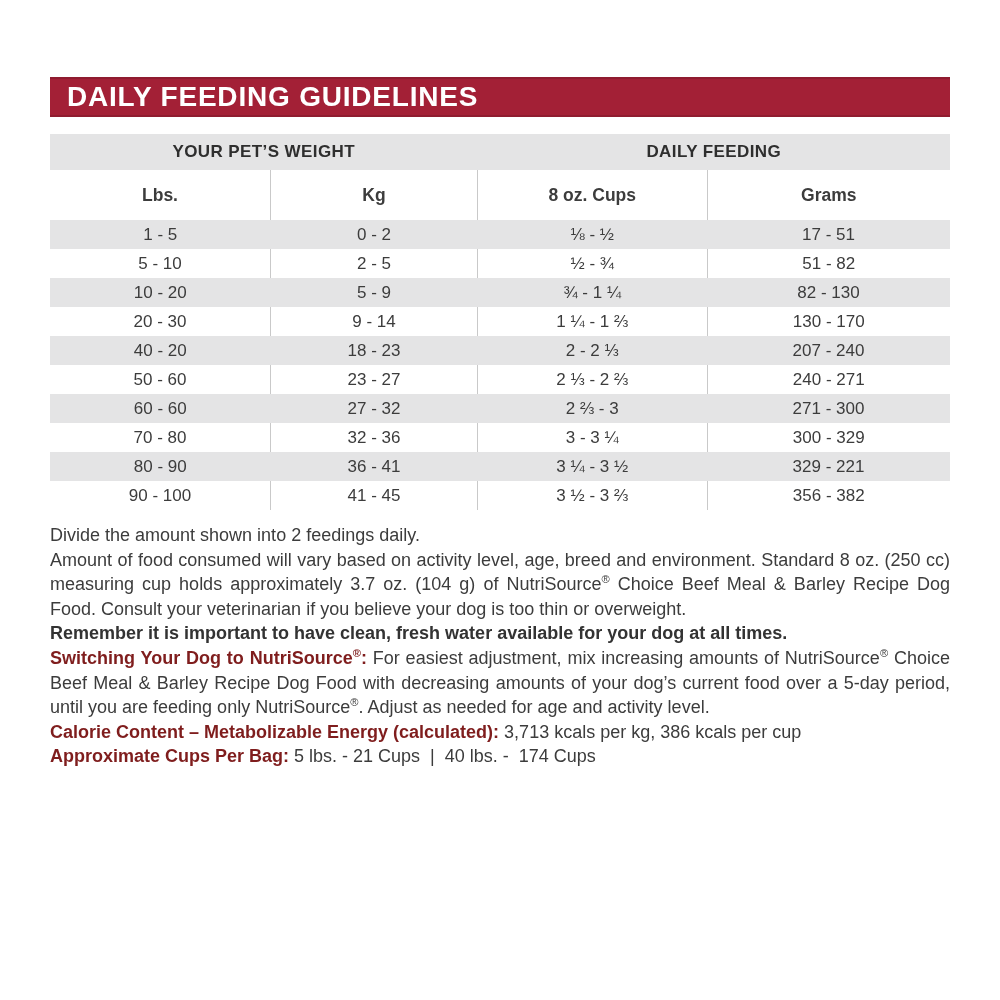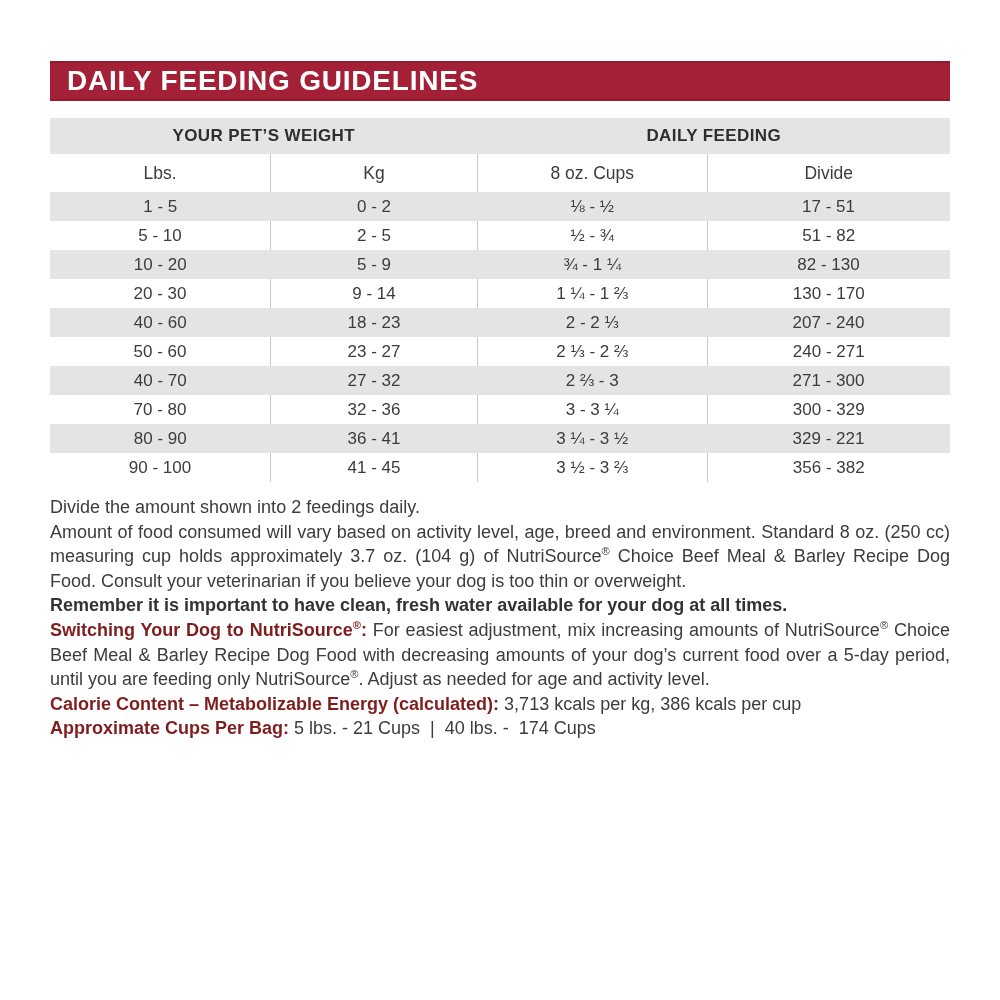--- a/index.html
+++ b/index.html
@@ -4,21 +4,21 @@
 <style>
   * { box-sizing: border-box; }
   html, body { margin: 0; padding: 0; }
   body {
     width: 1000px; height: 1000px;
     background: #ffffff;
     font-family: "Liberation Sans", sans-serif;
     color: #383838;
     -webkit-font-smoothing: antialiased;
   }
-  .page { width: 900px; margin: 0 auto; padding-top: 61px; }
+  .page { width: 900px; margin: 16px auto; padding-top: 61px; }
 
   
   .banner {
     height: 40px;
     background: #A32036;
     display: flex; align-items: center;
     padding-left: 17px;
     box-shadow: inset 0 2px 0 rgba(0,0,0,0.12), inset 0 -2px 0 rgba(0,0,0,0.12);
   }
   .banner h1 {
@@ -44,22 +44,22 @@
   tr.group-row th {
     background: #E4E4E5;
     height: 30px;
     font-size: 17px;
     font-weight: bold;
     letter-spacing: 0.4px;
     color: #2e2e2e;
     padding: 8px;
   }
   tr.col-row th {
-    height: 38px;
-    font-weight: normal;
+    height: 50px;
+    font-weight: bold;
     font-size: 17.5px;
     color: #3c3c3c;
     padding: 0;
   }
   tbody td {
     height: 29px;
     font-size: 17px;
     color: #3c3c3c;
     padding: 0;
   }
@@ -98,21 +98,21 @@
       </colgroup>
     <thead>
       <tr class="group-row">
         <th colspan="2">YOUR PET’S WEIGHT</th>
         <th colspan="2">DAILY FEEDING</th>
       </tr>
       <tr class="col-row">
         <th>Lbs.</th>
         <th>Kg</th>
         <th>8 oz. Cups</th>
-        <th>Divide</th>
+        <th>Grams</th>
       </tr>
     </thead>
     <tbody>
       <tr>
           <td>1 - 5</td>
           <td>0 - 2</td>
           <td>⅛ - ½</td>
           <td>17 - 51</td>
         </tr>
       <tr>
@@ -127,33 +127,33 @@
           <td>¾ - 1 ¼</td>
           <td>82 - 130</td>
         </tr>
       <tr>
           <td>20 - 30</td>
           <td>9 - 14</td>
           <td>1 ¼ - 1 ⅔</td>
           <td>130 - 170</td>
         </tr>
       <tr>
-          <td>40 - 60</td>
+          <td>40 - 20</td>
           <td>18 - 23</td>
           <td>2 - 2 ⅓</td>
           <td>207 - 240</td>
         </tr>
       <tr>
           <td>50 - 60</td>
           <td>23 - 27</td>
           <td>2 ⅓ - 2 ⅔</td>
           <td>240 - 271</td>
         </tr>
       <tr>
-          <td>40 - 70</td>
+          <td>60 - 60</td>
           <td>27 - 32</td>
           <td>2 ⅔ - 3</td>
           <td>271 - 300</td>
         </tr>
       <tr>
           <td>70 - 80</td>
           <td>32 - 36</td>
           <td>3 - 3 ¼</td>
           <td>300 - 329</td>
         </tr>

